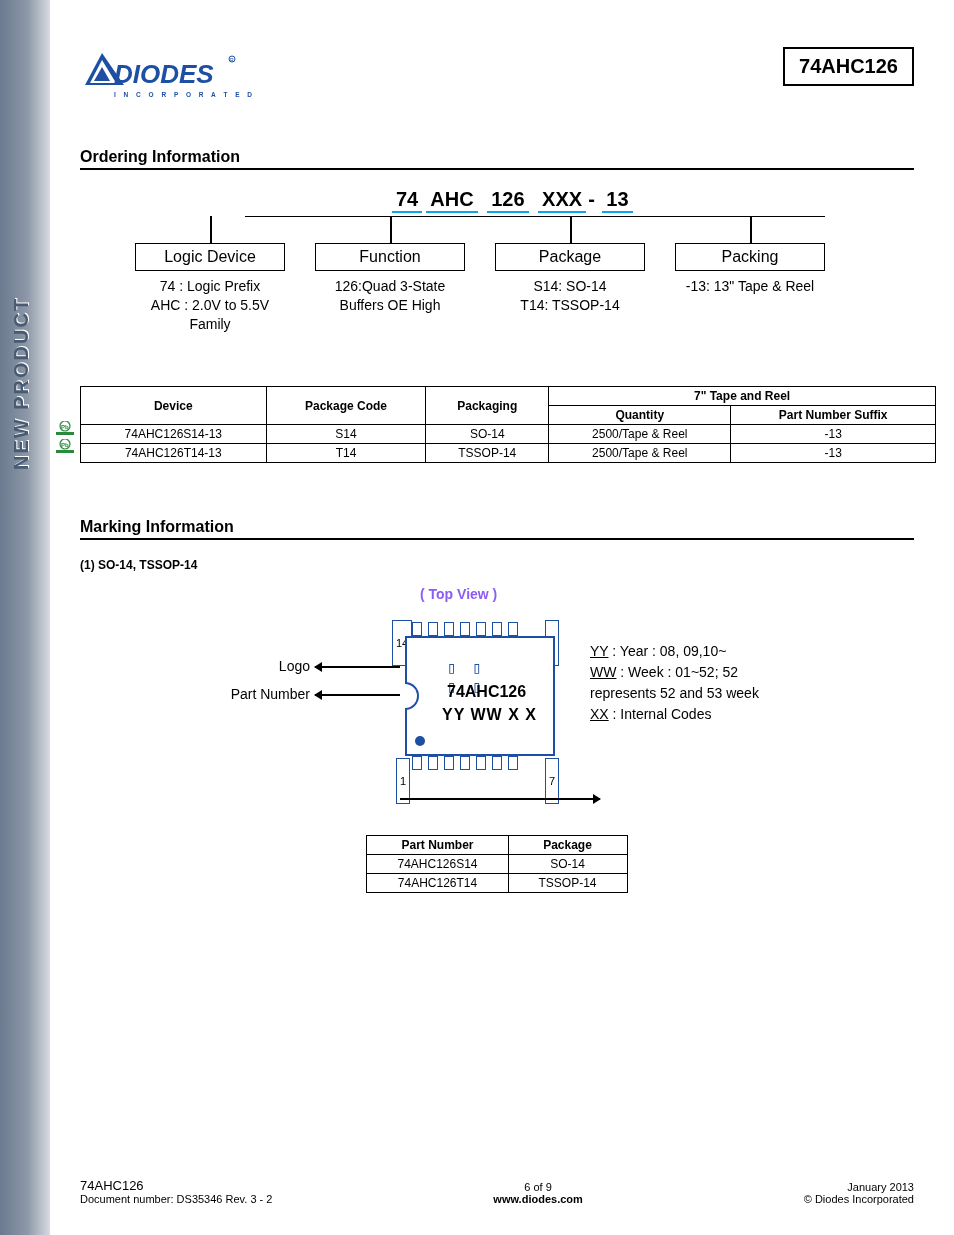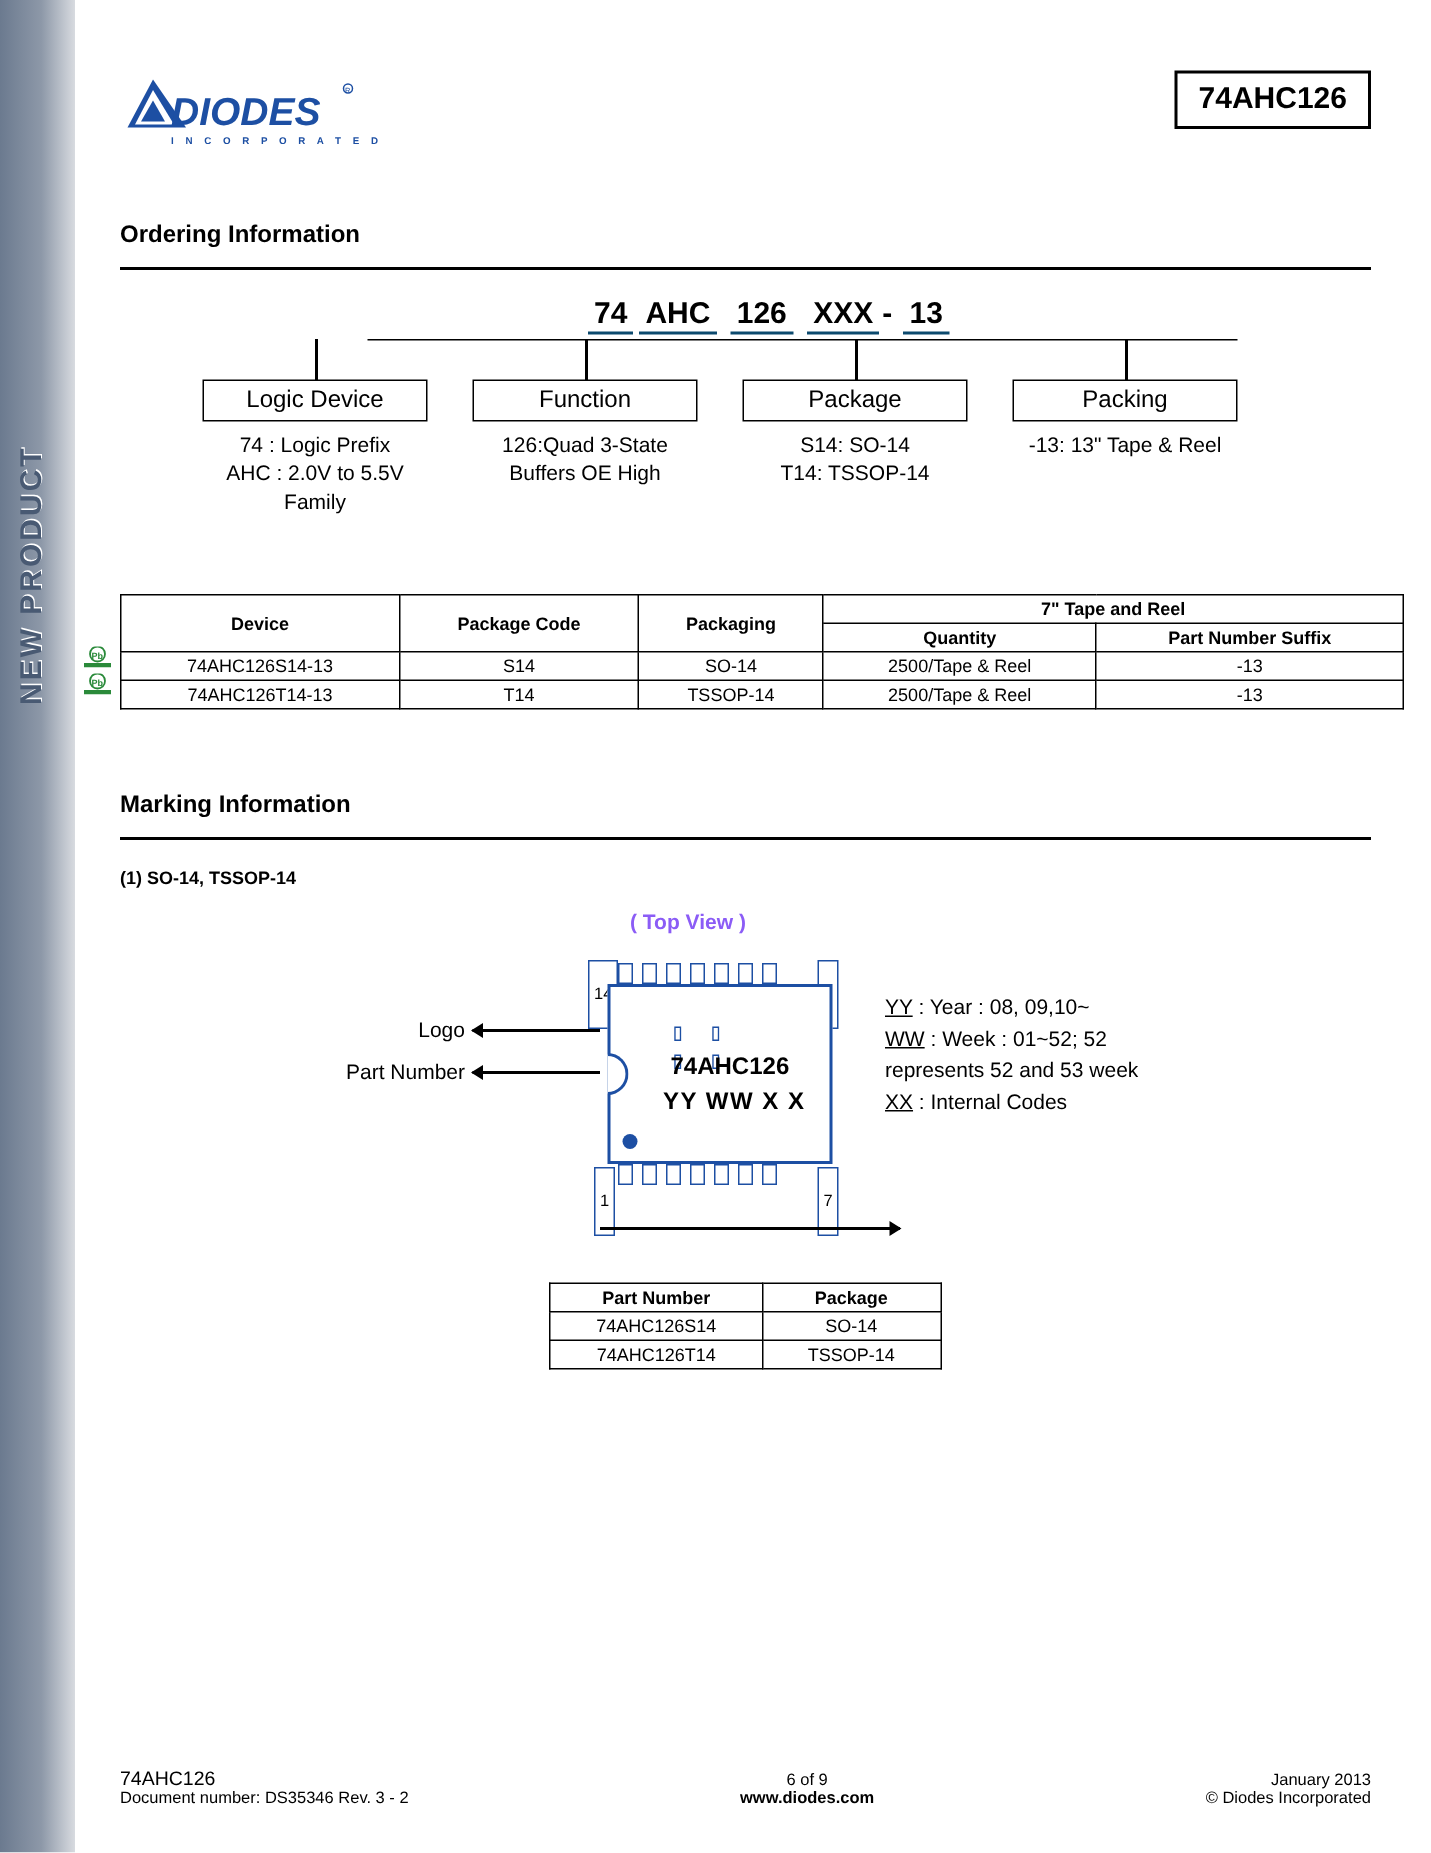--- a/index.html
+++ b/index.html
@@ -4,24 +4,24 @@
 <style>
   * { box-sizing: border-box; margin: 0; padding: 0; }
   body { font-family: Arial, Helvetica, sans-serif; font-size: 13px; color: #000; background: #fff; width: 954px; height: 1235px; position: relative; }
   .sidebar { position: absolute; left: 0; top: 0; width: 50px; height: 1235px; background: linear-gradient(to right, #6b7a8f 0%, #8d98a8 55%, #d8dbe0 100%); }
   .sidebar-text { position: absolute; left: 10px; top: 470px; transform: rotate(-90deg); transform-origin: left top; color: #495a73; font-weight: 800; font-size: 20px; letter-spacing: 2px; white-space: nowrap; text-shadow: 1px 1px 0 #fff; }
   .page { position: absolute; left: 50px; top: 0; width: 904px; height: 1235px; padding: 30px 40px 30px 30px; margin-top: 17px; }
   .header { display: flex; justify-content: space-between; align-items: flex-start; margin-bottom: 50px; }
   .logo-wrap { }
   .logo-svg { display: block; }
   .pn-box { border: 2px solid #000; padding: 6px 14px; font-size: 20px; font-weight: 700; }
-  .section-title { font-size: 16px; font-weight: 700; border-bottom: 2px solid #000; padding-bottom: 12px; margin-bottom: 18px; }
+  .section-title { font-size: 16px; font-weight: 700; border-bottom: 2px solid #000; padding-bottom: 2px; margin-bottom: 18px; }
   .ord-diagram { position: relative; height: 180px; margin: 0 0 18px 40px; }
   .part-string { position: absolute; left: 270px; top: 0; font-size: 20px; font-weight: 700; }
-  .part-seg { display: inline-block; border-bottom: 2px solid #0c4a6e; padding: 0 4px; margin: 0 2px; }
+  .part-seg { display: inline-block; border-bottom: 2px solid #0ea5e9; padding: 0 4px; margin: 0 2px; }
   .connector-top { position: absolute; left: 125px; top: 28px; width: 580px; height: 10px; border-top: 1.5px solid #000; }
   .box-row { position: absolute; top: 55px; left: 0; display: flex; }
   .col { width: 180px; text-align: center; }
   .col .bx { border: 1.5px solid #000; padding: 4px 0; font-size: 16px; display: inline-block; width: 150px; position: relative; }
   .col .stem { position: absolute; left: 50%; top: -28px; width: 1.5px; height: 28px; background: #000; }
   .col .desc { margin-top: 6px; font-size: 14px; line-height: 1.35; }
   .ord-table-wrap { position: relative; margin-left: -22px; }
   .pb-icon { position: absolute; left: -2px; width: 20px; height: 16px; }
   .pb-icon svg { width: 18px; height: 14px; }
   .ord-table { border-collapse: collapse; width: 100%; margin-left: 22px; font-size: 12px; }

